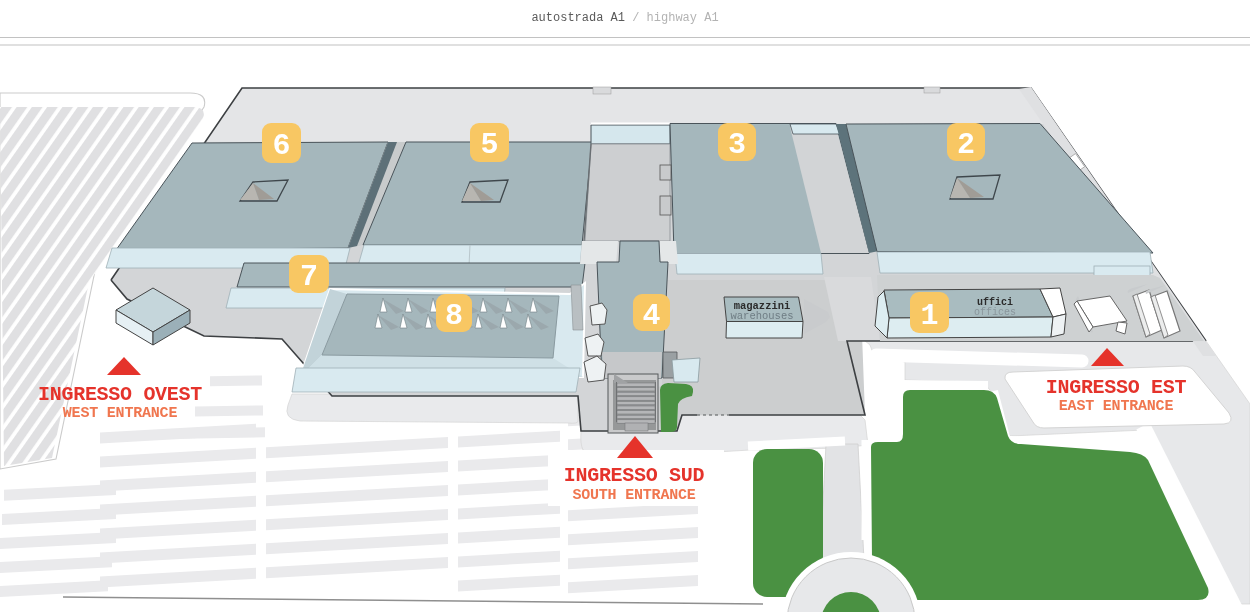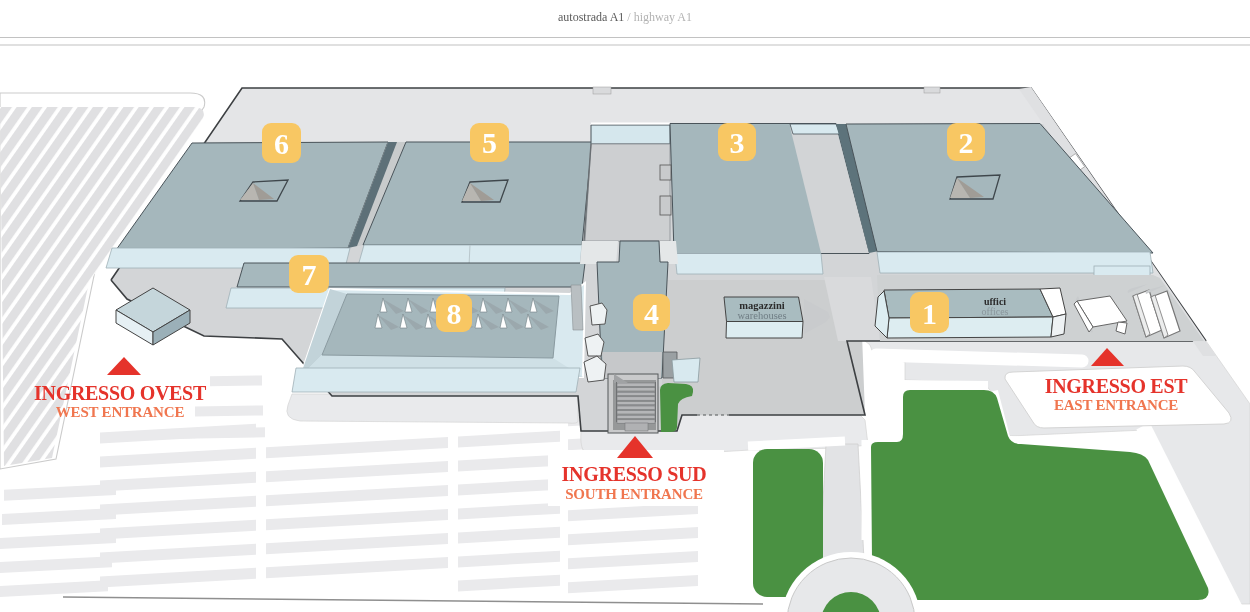--- a/index.html
+++ b/index.html
@@ -1,16 +1,16 @@
 <!DOCTYPE html>
 <html><head>
 <meta charset="utf-8">
 <style>
   html,body{margin:0;padding:0;background:#fff;}
-  .page{position:relative;width:1250px;height:612px;overflow:hidden;font-family:Liberation Serif, serif;}
+  .page{position:relative;width:1250px;height:612px;overflow:hidden;font-family:Liberation Mono, monospace;}
   svg{display:block}
 </style>
 </head>
 <body>
 <div class="page">
 <svg width="1250" height="612" viewBox="0 0 1250 612" xmlns="http://www.w3.org/2000/svg">
 <defs>
   <pattern id="hatch" patternUnits="userSpaceOnUse" width="12.5" height="12.5" patternTransform="rotate(-55)">
     <rect width="12.5" height="12.5" fill="#ffffff"></rect>
     <rect width="12.5" height="8.8" fill="#e0e0e2"></rect>

